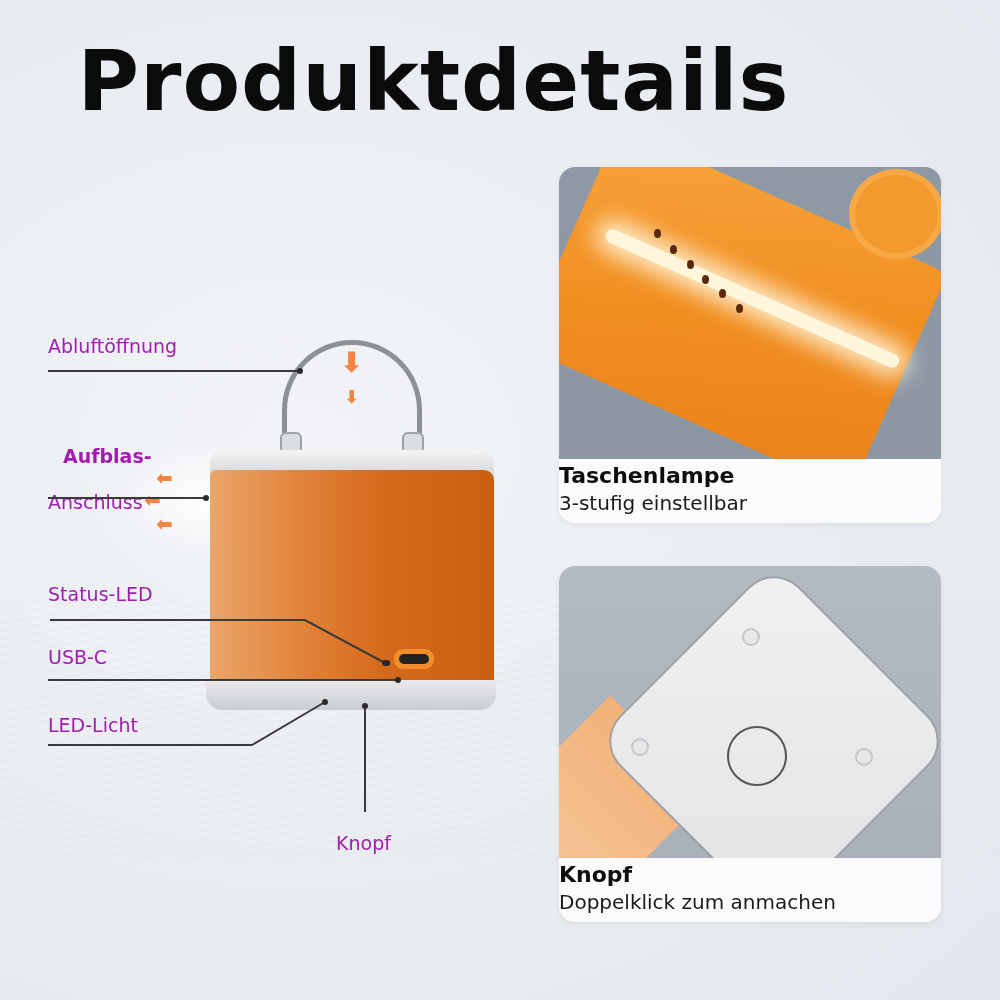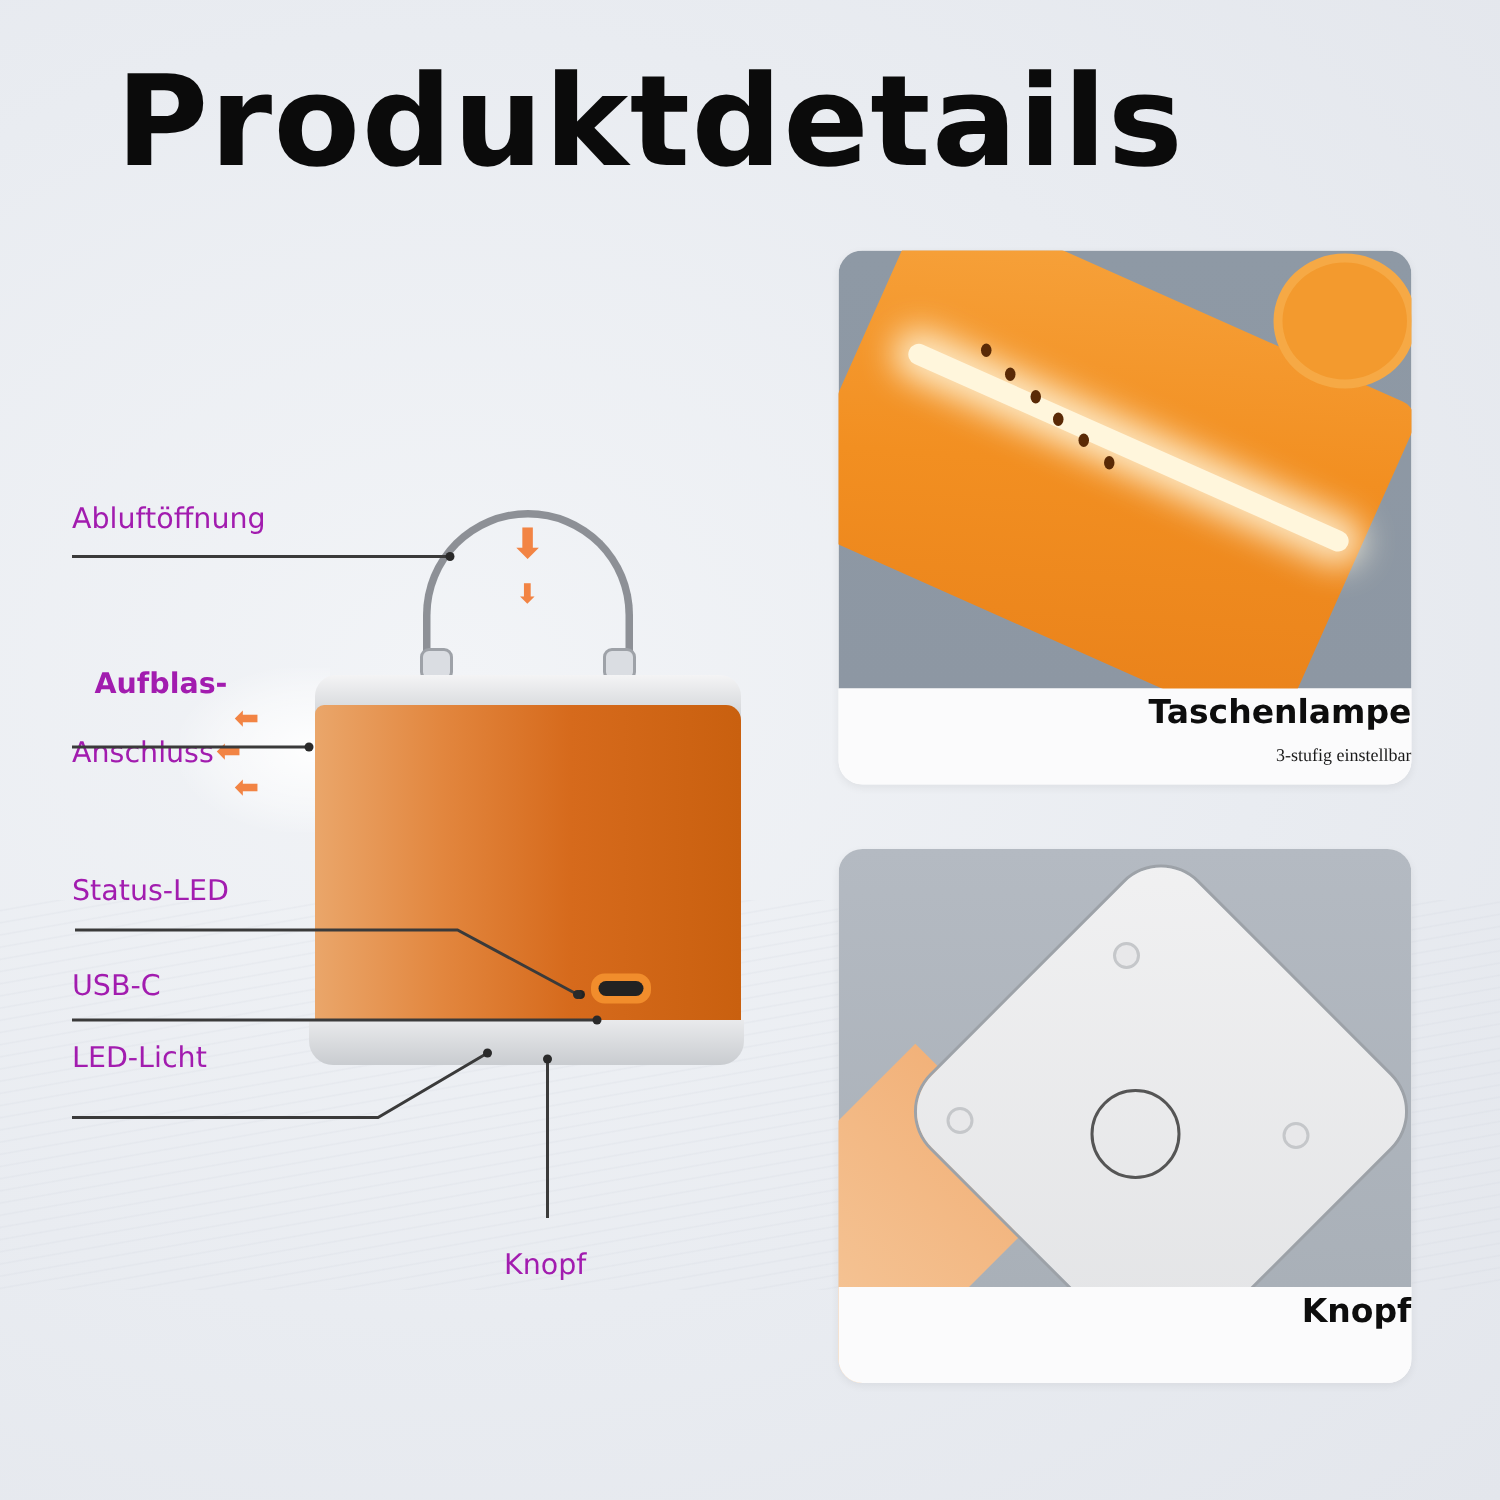--- a/index.html
+++ b/index.html
@@ -67,24 +67,24 @@
     position: absolute; left: 559px; width: 382px; border-radius: 16px; overflow: hidden;
     background: #fff; box-shadow: 0 2px 6px rgba(0,0,0,0.06);
   }
   .card-1 { top: 167px; height: 356px; }
   .card-2 { top: 566px; height: 356px; }
   .card-photo { position: absolute; left: 0; top: 0; width: 382px; height: 292px; }
   .card-1 .card-photo { background: linear-gradient(180deg, #8e99a5 0%, #8d97a3 100%); }
   .card-2 .card-photo { background: linear-gradient(180deg, #b4bac2 0%, #a9b0b8 100%); }
   .card-caption {
     position: absolute; left: 0; top: 292px; width: 382px; height: 64px;
-    background: #fbfbfc; text-align: right;
+    background: #fbfbfc; text-align: left;
   }
   .cap-title { font-size: 22px; font-weight: bold; color: #0d0d0d; line-height: 28px; margin-top: 3px; }
-  .cap-sub { font-size: 12px; color: #1a1a1a; line-height: 26px; font-family: Liberation Serif, serif; }
+  .cap-sub { font-size: 20px; color: #1a1a1a; line-height: 26px; }
   
   .lamp-body {
     position: absolute; left: 60px; top: -40px; width: 360px; height: 240px;
     background: linear-gradient(160deg, #f7a43e 0%, #f28f21 50%, #e9811a 100%);
     transform: rotate(24deg); transform-origin: 0 0; border-radius: 14px;
   }
   .lamp-strip {
     position: absolute; left: 50px; top: 60px; width: 320px; height: 14px;
     background: #fff6dc; transform: rotate(24deg); transform-origin: 0 0;
     box-shadow: 0 0 22px 10px rgba(255,248,225,0.85); border-radius: 8px;
@@ -135,21 +135,21 @@
 <span class="arrow" style="left:344px; top:386px; font-size:18px;">⬇</span>
 <span class="arrow" style="left:156px; top:466px; font-size:20px;">⬅</span>
 <span class="arrow" style="left:144px; top:488px; font-size:20px;">⬅</span>
 <span class="arrow" style="left:156px; top:512px; font-size:20px;">⬅</span>
 
 <div class="label" style="left:48px; top:333px;">Abluftöffnung</div>
 <div class="label" style="left:63px; top:443px;font-weight:bold;">Aufblas-</div>
 <div class="label" style="left:48px; top:489px;">Anschluss</div>
 <div class="label" style="left:48px; top:581px;">Status-LED</div>
 <div class="label" style="left:48px; top:644px;">USB-C</div>
-<div class="label" style="left:48px; top:692px;">LED-Licht</div>
+<div class="label" style="left:48px; top:712px;">LED-Licht</div>
 <div class="label" style="left:336px; top:830px;">Knopf</div>
 
 <svg class="leader" style="left:0; top:0;" width="1000" height="1000">
   <g stroke="#3a3a3a" stroke-width="2" fill="none">
     <polyline points="48,371 300,371"></polyline>
     <polyline points="48,498 206,498"></polyline>
     <polyline points="50,620 305,620 385,663"></polyline>
     <polyline points="48,680 398,680"></polyline>
     <polyline points="48,745 252,745 325,702"></polyline>
     <polyline points="365,706 365,812"></polyline>
@@ -186,14 +186,15 @@
   <div class="card-photo">
     <div class="knob-orange"></div>
     <div class="knob-plate"></div>
     <div class="knob-circle"></div>
     <div class="knob-screw" style="left:183px; top:62px;"></div>
     <div class="knob-screw" style="left:72px; top:172px;"></div>
     <div class="knob-screw" style="left:296px; top:182px;"></div>
   </div>
   <div class="card-caption">
     <div class="cap-title">Knopf</div>
+    <div class="cap-sub">Doppelklick zum anmachen</div>
   </div>
 </div>
 
 </body></html>

